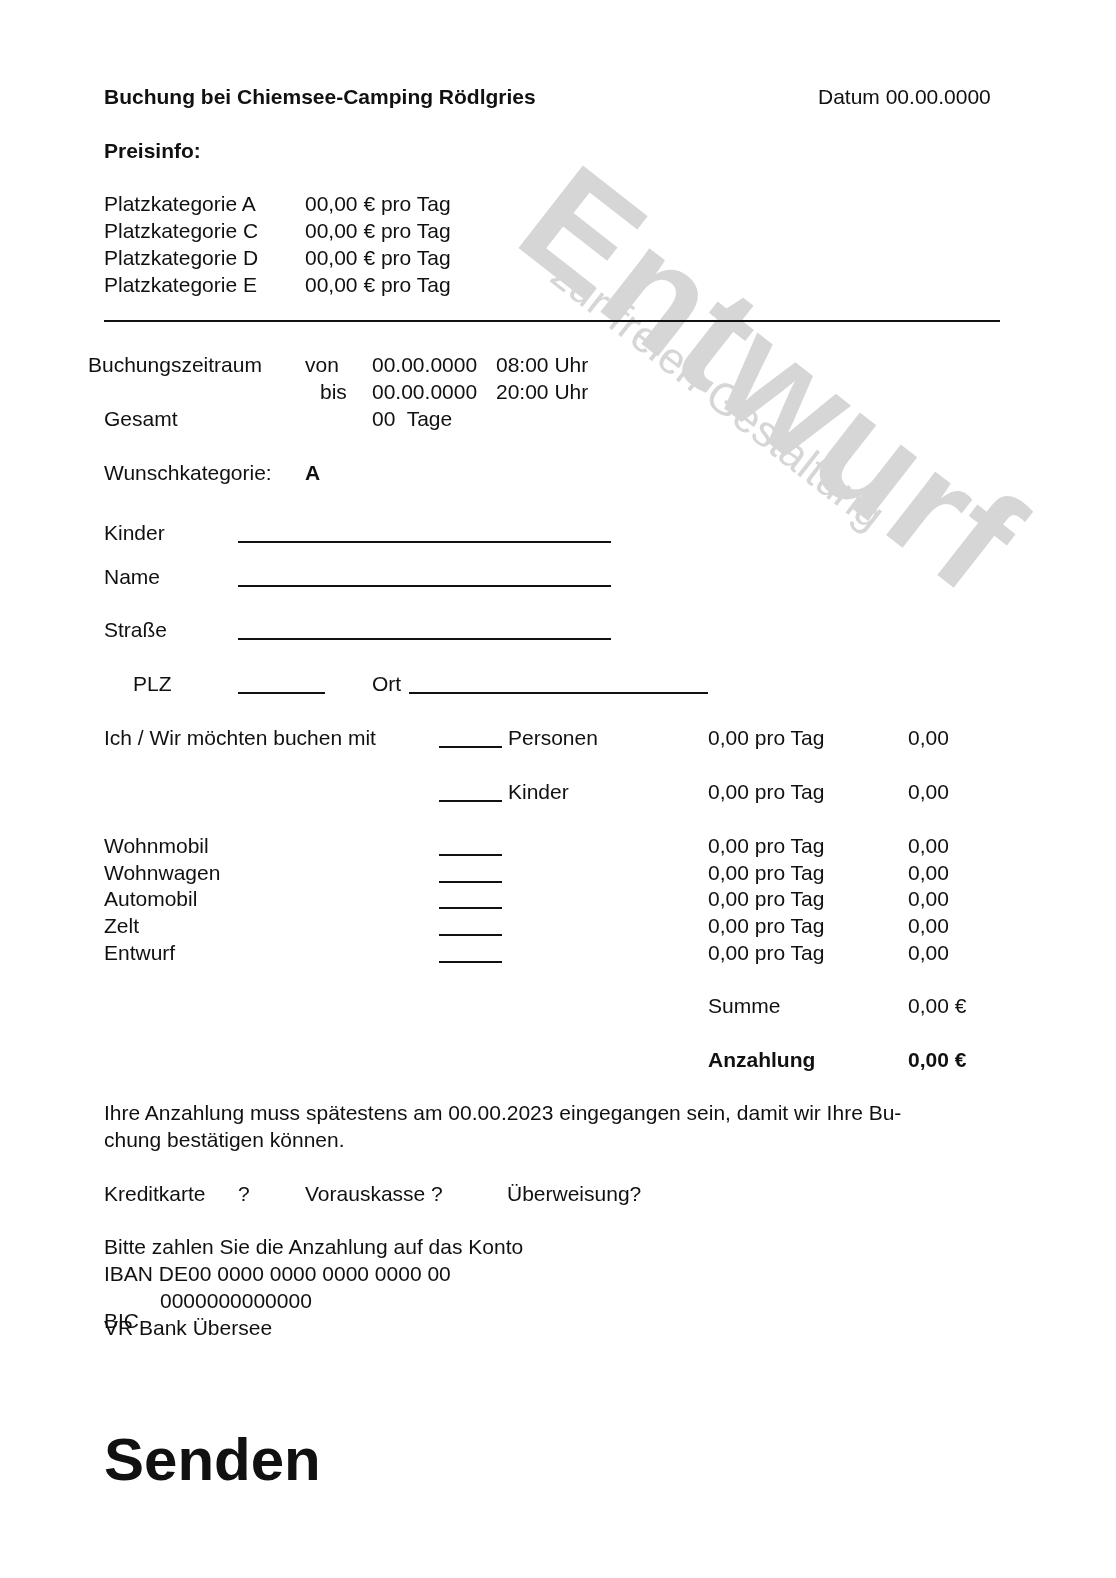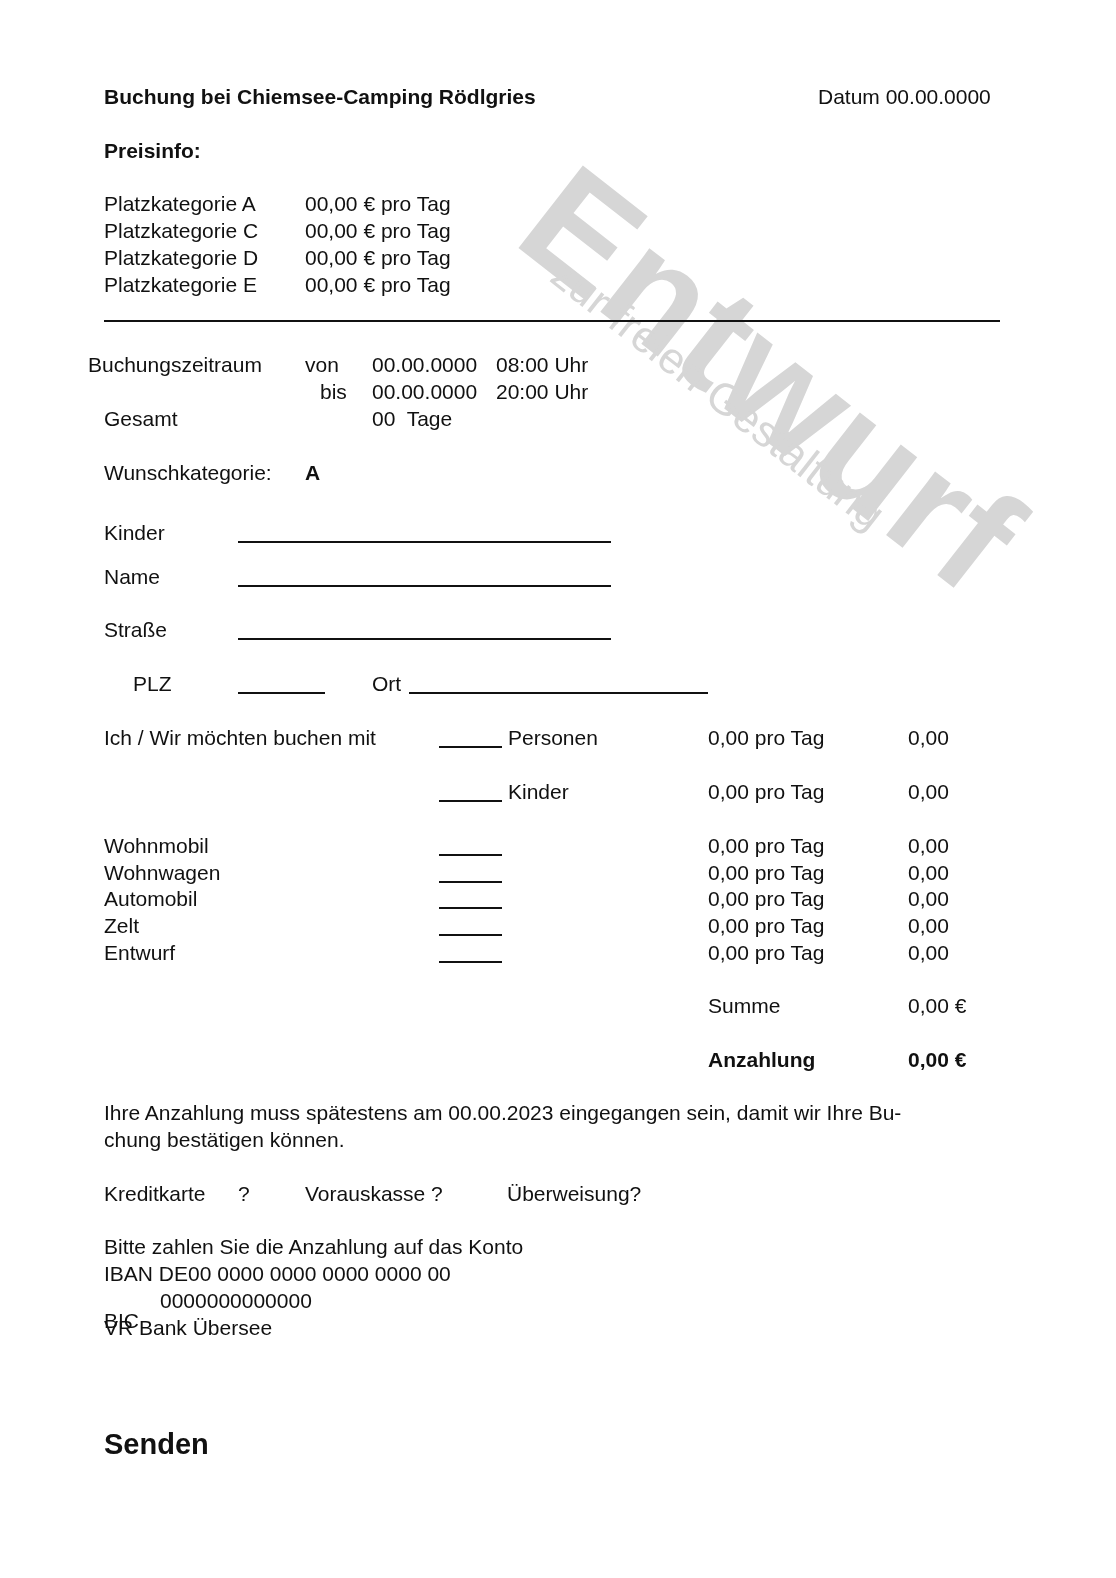--- a/index.html
+++ b/index.html
@@ -7,21 +7,21 @@
     width: 1116px; height: 1578px; position: relative; overflow: hidden;
     font-family: "Liberation Sans", sans-serif; color: #111111; font-size: 21px;
   }
   .abs { position: absolute; white-space: nowrap; line-height: 1; }
   .bold { font-weight: bold; }
   .uline { position: absolute; height: 0; border-top: 2px solid #111; }
   .watermark { position: absolute; color: #d6d6d6; white-space: nowrap; transform-origin: left top; line-height: 1; }
   .wm-main { left: 590px; top: 140px; font-size: 152px; font-weight: bold; transform: rotate(38deg); letter-spacing: 2px; }
   .wm-sub { left: 571px; top: 251px; font-size: 44px; transform: rotate(38deg); }
   .rule { position: absolute; left: 104px; width: 896px; top: 320px; border-top: 2px solid #111; height: 0; }
-  .senden { left: 104px; top: 1430px; font-size: 29px; font-weight: bold; cursor: pointer; }
+  .senden { left: 104px; top: 1430px; font-size: 60px; font-weight: bold; cursor: pointer; }
 </style>
 </head>
 <body>
 
 <div class="watermark wm-main">Entwurf</div>
 <div class="watermark wm-sub">zur freien Gestaltung</div>
 
 <div class="abs bold" style="left:104px; top:86px;">Buchung bei Chiemsee-Camping Rödlgries</div>
 <div class="abs" style="left:818px; top:86px;">Datum 00.00.0000</div>
 

